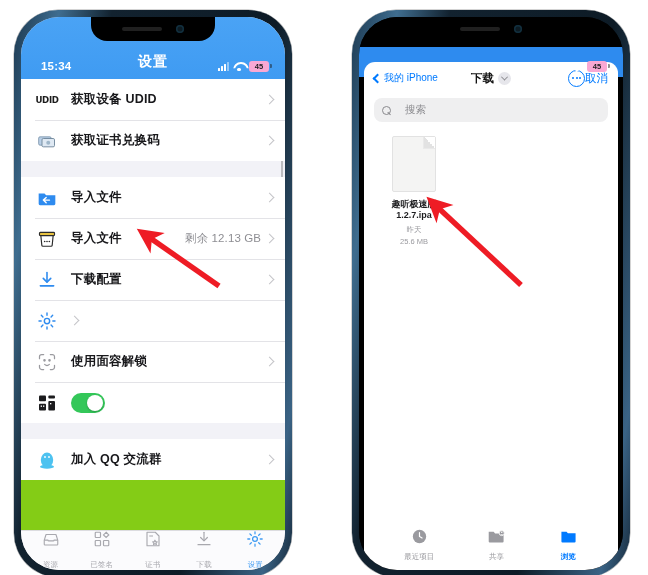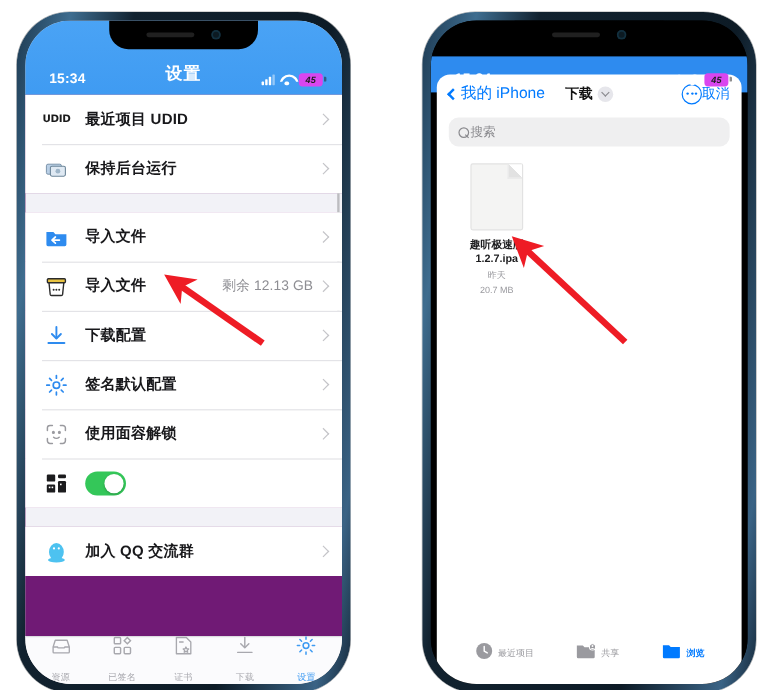--- a/index.html
+++ b/index.html
@@ -65,39 +65,39 @@
     content:""; position:absolute; left:0; top:0; width:12px; height:12px;
     border: 2px solid currentColor; border-radius: 50%;
     clip-path: polygon(0 0,100% 0,100% 42%,0 42%);
   }
   .wifi::after{
     content:""; position:absolute; left:4.2px; top:6px; width:3.4px; height:3.4px;
     background: currentColor; border-radius:50%;
   }
   .batt {
     min-width: 20px; height: 11px; border-radius: 3px;
-    background: #d946ef; color: #1d1d1f;
+    background: #f9a8d4; color: #1d1d1f;
     font-size: 7.5px; font-weight: 800; line-height: 11px; text-align: center;
-    padding: 0 2px; position: relative; font-style: italic;
+    padding: 0 2px; position: relative;
   }
   .batt::after{
     content:""; position:absolute; right:-2.5px; top:3.5px; width:1.6px;height:4px;
     background: currentColor; opacity:.5; border-radius:0 1px 1px 0;
   }
 
   
   .app-left { position:absolute; inset:0; background:#f2f2f7; display:flex; flex-direction:column; }
   .navbar-blue {
     height: 62px; background: linear-gradient(180deg,#4aa3f5 0%,#3f9bf2 100%);
     display:flex; align-items:flex-end; justify-content:center; padding-bottom:8px;
     flex: 0 0 auto;
   }
   .navbar-blue .title { color:#fff; font-size:14px; font-weight:600; letter-spacing:1px; }
 
-  .list-scroll { flex:1 1 auto; overflow:hidden; position:relative; background:#701a75; }
+  .list-scroll { flex:1 1 auto; overflow:hidden; position:relative; background:#84cc16; }
   .grp-gap { height: 16px; background:#f2f2f7; }
   .sec { background:#fff; }
   .row {
     display:flex; align-items:center; height:41px; padding-left:14px; padding-right:12px;
     background:#fff; position:relative;
   }
   .row + .row::before{
     content:""; position:absolute; left:14px; right:0; top:0; height:.5px; background:#e3e3e7;
   }
   .row .ic { width:24px; height:24px; flex:0 0 24px; margin-right:12px;
@@ -135,42 +135,42 @@
   }
   .sheet{
     position:absolute; left:5px; right:5px; top:45px; bottom:0;
     background:#fff; border-radius:11px 11px 0 0; overflow:hidden;
     display:flex; flex-direction:column;
   }
   .sheet-nav{
     height:32px; display:flex; align-items:center; padding:0 10px; flex:0 0 auto;
     position:relative;
   }
-  .back{ display:flex; align-items:center; gap:3px; color:#007aff; font-size:13px; font-weight:500; }
+  .back{ display:flex; align-items:center; gap:3px; color:#007aff; font-size:10px; font-weight:500; }
   .back .bk{ width:7px;height:7px;border-left:2px solid #007aff;border-bottom:2px solid #007aff;
              transform:rotate(45deg); }
   .sheet-title{
     position:absolute; left:50%; transform:translateX(-50%);
     display:flex; align-items:center; gap:4px;
     font-size:11.5px; font-weight:700; color:#111;
   }
   .caret-badge{ width:13px;height:13px;border-radius:50%; background:#e6e6eb;
                 display:flex;align-items:center;justify-content:center;}
   .caret-badge i{ display:block;width:5px;height:5px;border-right:1.3px solid #8a8a8e;
                   border-bottom:1.3px solid #8a8a8e; transform:rotate(45deg) translate(-1px,-1px);}
   .nav-right{ margin-left:auto; display:flex; align-items:center; }
   .ellipsis-btn{ width:17px;height:17px;border-radius:50%;border:1.3px solid #007aff;
                  display:flex;align-items:center;justify-content:center;gap:1.5px;}
   .ellipsis-btn i{ width:2px;height:2px;border-radius:50%;background:#007aff;display:block;}
   .cancel{ color:#007aff; font-size:11.5px; font-weight:500; }
 
   .searchwrap{ padding:4px 10px 8px; flex:0 0 auto; }
   .searchbar{
     height:24px; border-radius:8px; background:#efeff0; display:flex; align-items:center;
-    gap:1px; padding:0 8px;
+    gap:14px; padding:0 8px;
   }
   .mag{ position:relative; width:9px;height:9px; flex:0 0 auto;}
   .mag::before{content:"";position:absolute;left:0;top:0;width:7px;height:7px;border:1.3px solid #8a8a8e;border-radius:50%;}
   .mag::after{content:"";position:absolute;right:0;bottom:0;width:4px;height:1.3px;background:#8a8a8e;transform:rotate(45deg);}
   .searchbar span{ font-size:10.5px; color:#8a8a8e; }
 
   .filegrid{ flex:1 1 auto; padding:6px 14px; position:relative; }
   .file-item{ width:72px; display:flex; flex-direction:column; align-items:center; gap:3px; }
   .file-thumb{
     width:44px; height:56px; background:#f4f4f3; border:.5px solid #e2e2e2;
@@ -182,21 +182,21 @@
     border-left:.5px solid #e9e9e9; border-bottom:.5px solid #e9e9e9;
   }
   .fname{ font-size:9px; font-weight:700; color:#1c1c1e; text-align:center; line-height:1.25; }
   .fmeta{ font-size:7.5px; color:#9a9a9f; text-align:center; line-height:1.3; }
 
   .sheet-foot{ flex:0 0 auto; text-align:center; font-size:9.5px; font-weight:700; color:#1c1c1e; padding-bottom:8px;}
   .sheet-tabs{
     flex:0 0 auto; height:44px; display:flex; align-items:center; justify-content:space-around;
     padding:0 14px 6px;
   }
-  .stab{ display:flex; flex-direction:row; align-items:center; gap:3px; }
+  .stab{ display:flex; flex-direction:column; align-items:center; gap:3px; }
   .stab .stl{ font-size:7.5px; color:#9a9a9f; }
   .stab.active .stl{ color:#007aff; font-weight:700; }
 
   
   .arrow-svg{ position:absolute; left:0; top:0; width:648px; height:575px; pointer-events:none; z-index:60; }
 </style>
 </head>
 <body>
 
 <div class="stage">
@@ -211,32 +211,32 @@
         </div>
 
         <div class="list-scroll">
           <div class="scrollbar"></div>
 
           <div class="sec">
             <div class="row">
               <span class="ic">
                 <span class="udid-badge">UDID</span>
               </span>
-              <span class="lbl">最近项目 UDID</span>
+              <span class="lbl">获取设备 UDID</span>
               <span class="chev"></span>
             </div>
             <div class="row">
               <span class="ic">
                 <svg width="20" height="20" viewBox="0 0 24 24">
                   <rect x="2" y="7" width="15" height="10" rx="1.6" fill="#b9cfe6" stroke="#7b94ab" stroke-width="1"></rect>
                   <rect x="6" y="9" width="15" height="10" rx="1.6" fill="#dfe9f3" stroke="#6d8699" stroke-width="1.1"></rect>
                   <circle cx="13.5" cy="14" r="2.4" fill="#9fb6c9"></circle>
                 </svg>
               </span>
-              <span class="lbl">保持后台运行</span>
+              <span class="lbl">获取证书兑换码</span>
               <span class="chev"></span>
             </div>
           </div>
 
           <div class="grp-gap"></div>
 
           <div class="sec">
             <div class="row">
               <span class="ic">
                 <svg width="20" height="20" viewBox="0 0 24 24">
@@ -275,21 +275,20 @@
               <span class="chev"></span>
             </div>
 
             <div class="row">
               <span class="ic">
                 <svg width="20" height="20" viewBox="0 0 24 24" fill="none" stroke="#2e8bef" stroke-width="1.7">
                   <circle cx="12" cy="12" r="3.2"></circle>
                   <path d="M12 2.4v2.6M12 19v2.6M21.6 12H19M5 12H2.4M18.8 5.2l-1.9 1.9M7.1 16.9l-1.9 1.9M18.8 18.8l-1.9-1.9M7.1 7.1 5.2 5.2" stroke-linecap="round"></path>
                 </svg>
               </span>
-              <span class="lbl">签名默认配置</span>
               <span class="chev"></span>
             </div>
 
             <div class="row">
               <span class="ic">
                 <svg width="20" height="20" viewBox="0 0 24 24" fill="none" stroke="#9a9a9f" stroke-width="1.5" stroke-linecap="round">
                   <path d="M3 8V5.6A2.6 2.6 0 0 1 5.6 3H8"></path>
                     <path d="M16 3h2.4A2.6 2.6 0 0 1 21 5.6V8"></path>
                   <path d="M21 16v2.4A2.6 2.6 0 0 1 18.4 21H16"></path>
                     <path d="M8 21H5.6A2.6 2.6 0 0 1 3 18.4V16"></path>
@@ -444,21 +443,21 @@
               <span class="mag"></span>
               <span>搜索</span>
             </div>
           </div>
 
           <div class="filegrid">
             <div class="file-item">
               <span class="file-thumb"></span>
               <span class="fname">趣听极速版 1.2.7.ipa</span>
               <span class="fmeta">昨天</span>
-              <span class="fmeta">20.7 MB</span>
+              <span class="fmeta">25.6 MB</span>
             </div>
           </div>
 
 
           <div class="sheet-tabs">
             <div class="stab">
               <span>
                 <svg width="17" height="17" viewBox="0 0 24 24">
                   <circle cx="12" cy="12" r="9.4" fill="#9a9a9f"></circle>
                   <path d="M12 6.6V12l3.6 2.2" stroke="#fff" stroke-width="1.7" fill="none" stroke-linecap="round"></path>

